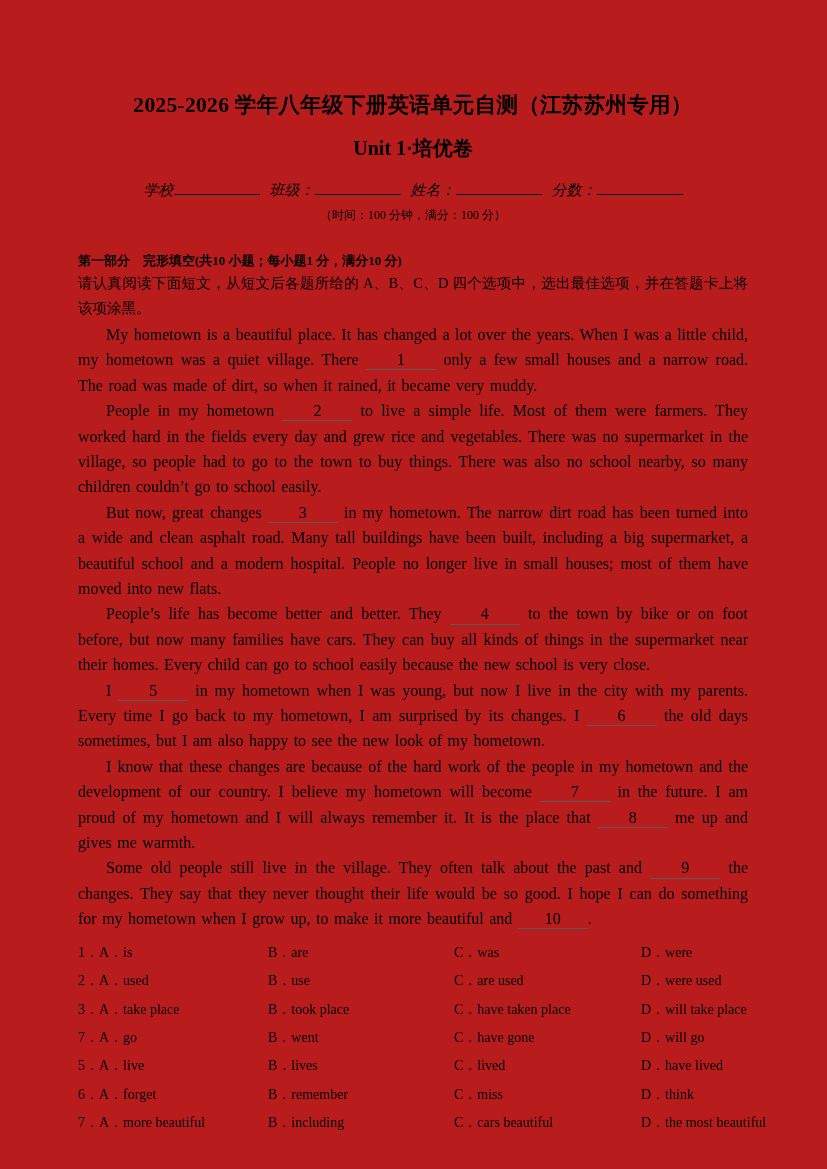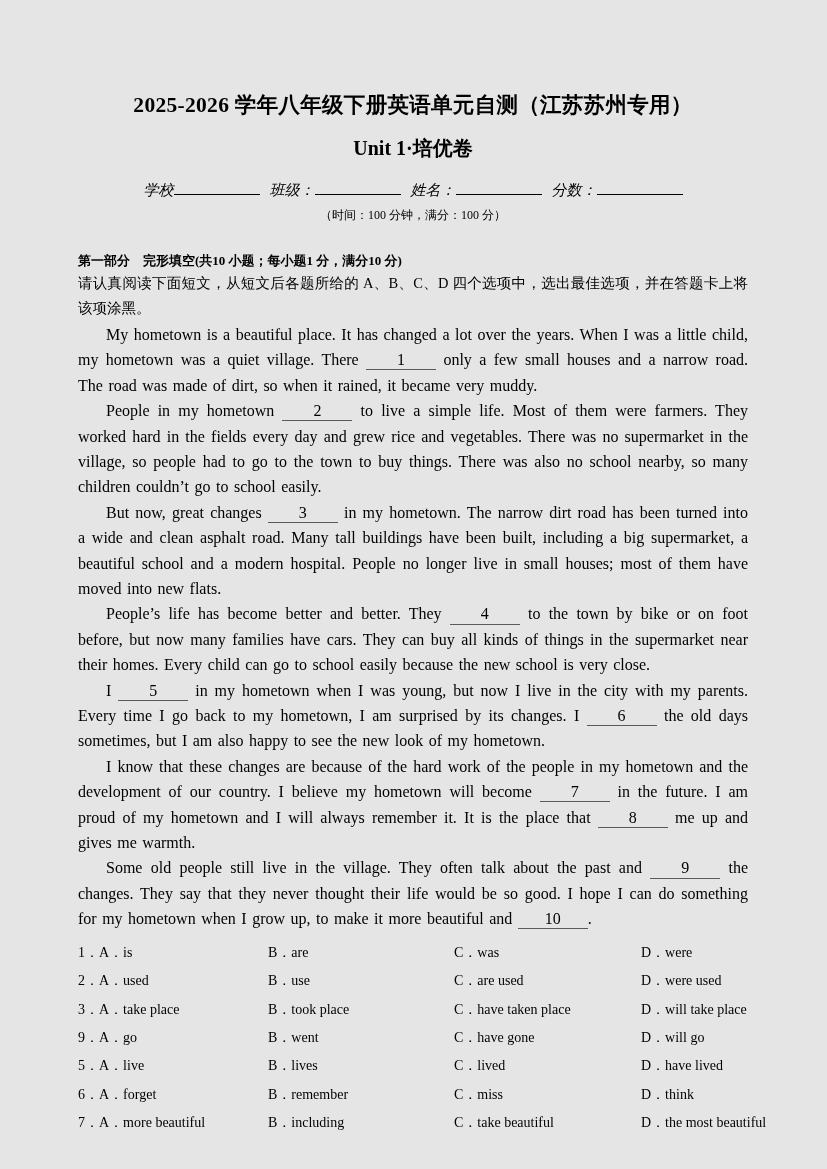--- a/index.html
+++ b/index.html
@@ -7,21 +7,21 @@
     padding: 0;
     background: #ffffff;
   }
   .page {
     position: relative;
     box-sizing: border-box;
     width: 827px;
     height: 1169px;
     margin: 0 auto;
     padding: 92px 79px 0 78px;
-    background: #e5e5e5;
+    background: #b91c1c;
     color: #000000;
     font-family: "Liberation Serif", "DejaVu Serif", serif;
     overflow: hidden;
   }
   .title {
     margin: 0;
     font-size: 21.5px;
     font-weight: bold;
     text-align: center;
     line-height: 1.25;
@@ -129,37 +129,37 @@
         <div class="q-cell">C．are used</div>
         <div class="q-cell">D．were used</div>
       </div>
       <div class="q-row">
         <div class="q-cell">3．A．take place</div>
         <div class="q-cell">B．took place</div>
         <div class="q-cell">C．have taken place</div>
         <div class="q-cell">D．will take place</div>
       </div>
       <div class="q-row">
-        <div class="q-cell">9．A．go</div>
+        <div class="q-cell">7．A．go</div>
         <div class="q-cell">B．went</div>
         <div class="q-cell">C．have gone</div>
         <div class="q-cell">D．will go</div>
       </div>
       <div class="q-row">
         <div class="q-cell">5．A．live</div>
         <div class="q-cell">B．lives</div>
         <div class="q-cell">C．lived</div>
         <div class="q-cell">D．have lived</div>
       </div>
       <div class="q-row">
         <div class="q-cell">6．A．forget</div>
         <div class="q-cell">B．remember</div>
         <div class="q-cell">C．miss</div>
         <div class="q-cell">D．think</div>
       </div>
       <div class="q-row">
         <div class="q-cell">7．A．more beautiful</div>
         <div class="q-cell">B．including</div>
-        <div class="q-cell">C．take beautiful</div>
+        <div class="q-cell">C．cars beautiful</div>
         <div class="q-cell">D．the most beautiful</div>
       </div>
     </div>
 </div>
 
 </body></html>

